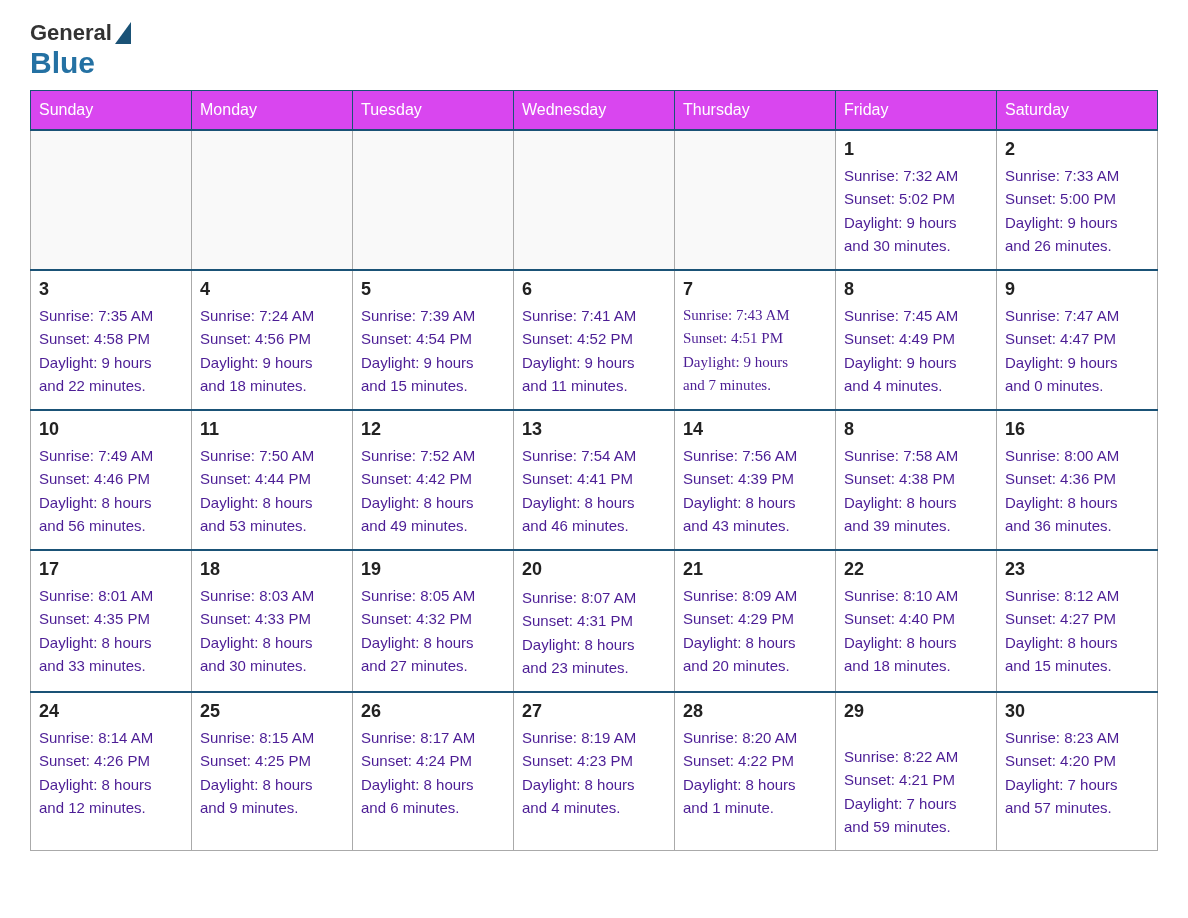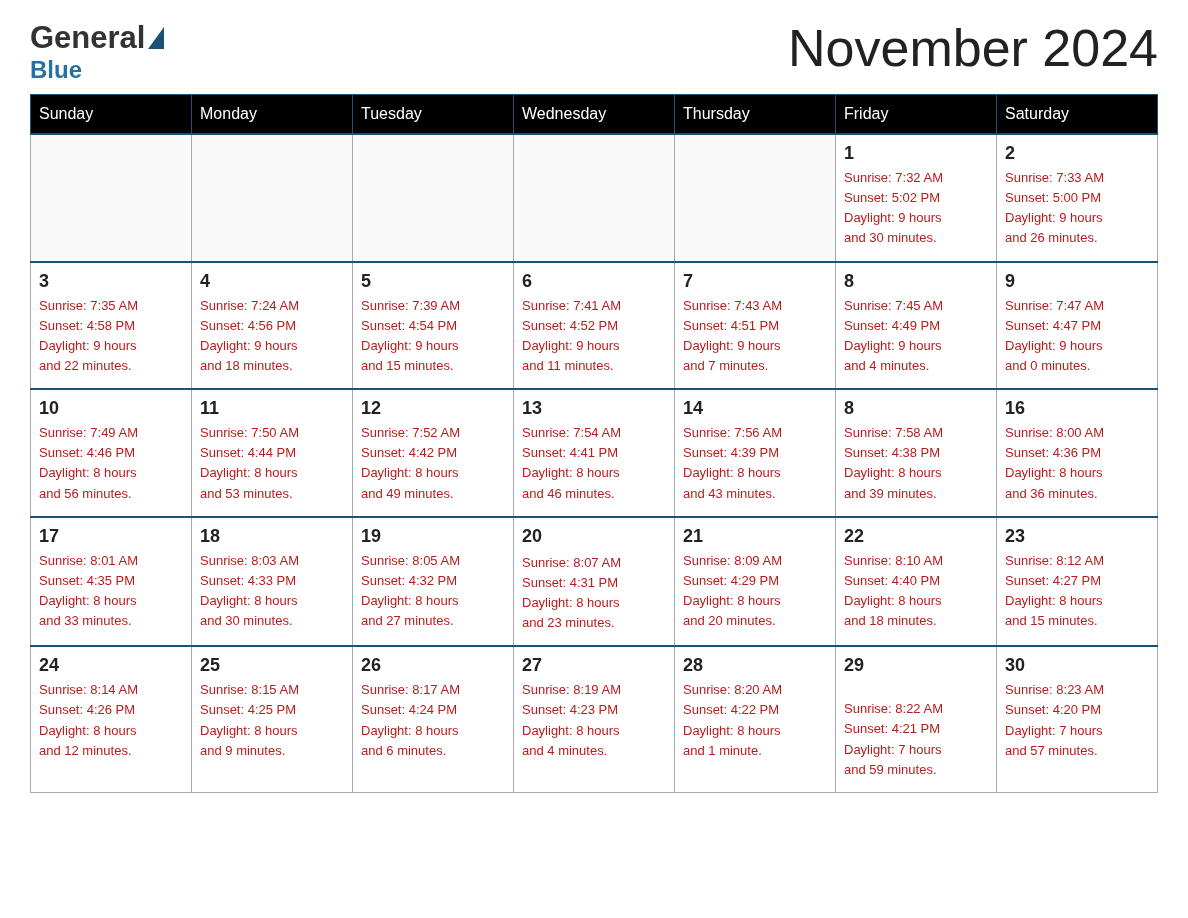--- a/index.html
+++ b/index.html
@@ -29,21 +29,21 @@
       font-size: 22px;
       color: #444;
       margin-top: 4px;
     }
     .calendar-table {
       width: 100%;
       border-collapse: collapse;
       margin-top: 10px;
     }
     .calendar-table th {
-      background-color: #000000;
+      background-color: #d946ef;
       color: #fff;
       font-size: 16px;
       font-weight: normal;
       padding: 10px 8px;
       text-align: left;
       border: 1px solid #1a5276;
     }
     .calendar-table td {
       vertical-align: top;
       padding: 8px 8px 12px 8px;
@@ -61,69 +61,68 @@
       background: #f9f9f9;
     }
     .day-number {
       font-size: 18px;
       font-weight: bold;
       color: #222;
       display: block;
       margin-bottom: 4px;
     }
     .day-info {
-      font-size: 13px;
-      color: #b91c1c;
+      font-size: 15px;
+      color: #4c1d95;
       line-height: 1.55;
     }
     .logo-wrapper {
       display: flex;
       flex-direction: column;
     }
     .logo-line1 {
       display: flex;
       align-items: center;
     }
     .logo-text-general {
-      font-size: 31px;
+      font-size: 22px;
       font-weight: bold;
       color: #333;
     }
     .logo-triangle {
       display: inline-block;
       width: 0;
       height: 0;
       border-style: solid;
       border-width: 0 0 22px 16px;
       border-color: transparent transparent #1a5276 transparent;
       margin-left: 3px;
       margin-bottom: 0px;
       vertical-align: middle;
     }
     .logo-text-blue {
-      font-size: 24px;
+      font-size: 30px;
       font-weight: bold;
       color: #2471a3;
     }
   </style>
 </head>
 <body>
 
 <div class="header-area">
   <div class="logo-wrapper">
     <div class="logo-line1">
       <span class="logo-text-general">General</span>
       <span class="logo-triangle"></span>
     </div>
     <div>
       <span class="logo-text-blue">Blue</span>
     </div>
   </div>
   <div class="title-area">
-    <div class="month-title">November 2024</div>
   </div>
 </div>
 
 <table class="calendar-table">
   <thead>
     <tr>
     <th>Sunday</th>
         <th>Monday</th>
         <th>Tuesday</th>
         <th>Wednesday</th>
@@ -178,21 +177,21 @@
         </td>
         <td>
           <span class="day-number">6</span>
           <div class="day-info" style="white-space: pre-line;">Sunrise: 7:41 AM
 Sunset: 4:52 PM
 Daylight: 9 hours
 and 11 minutes.</div>
         </td>
         <td>
           <span class="day-number">7</span>
-          <div class="day-info" style="white-space: pre-line;">Sunrise: 7:43 AM
+          <div class="day-info" style="white-space: pre-line; font-family: Liberation Serif, serif;">Sunrise: 7:43 AM
 Sunset: 4:51 PM
 Daylight: 9 hours
 and 7 minutes.</div>
         </td>
         <td>
           <span class="day-number">8</span>
           <div class="day-info" style="white-space: pre-line;">Sunrise: 7:45 AM
 Sunset: 4:49 PM
 Daylight: 9 hours
 and 4 minutes.</div>

